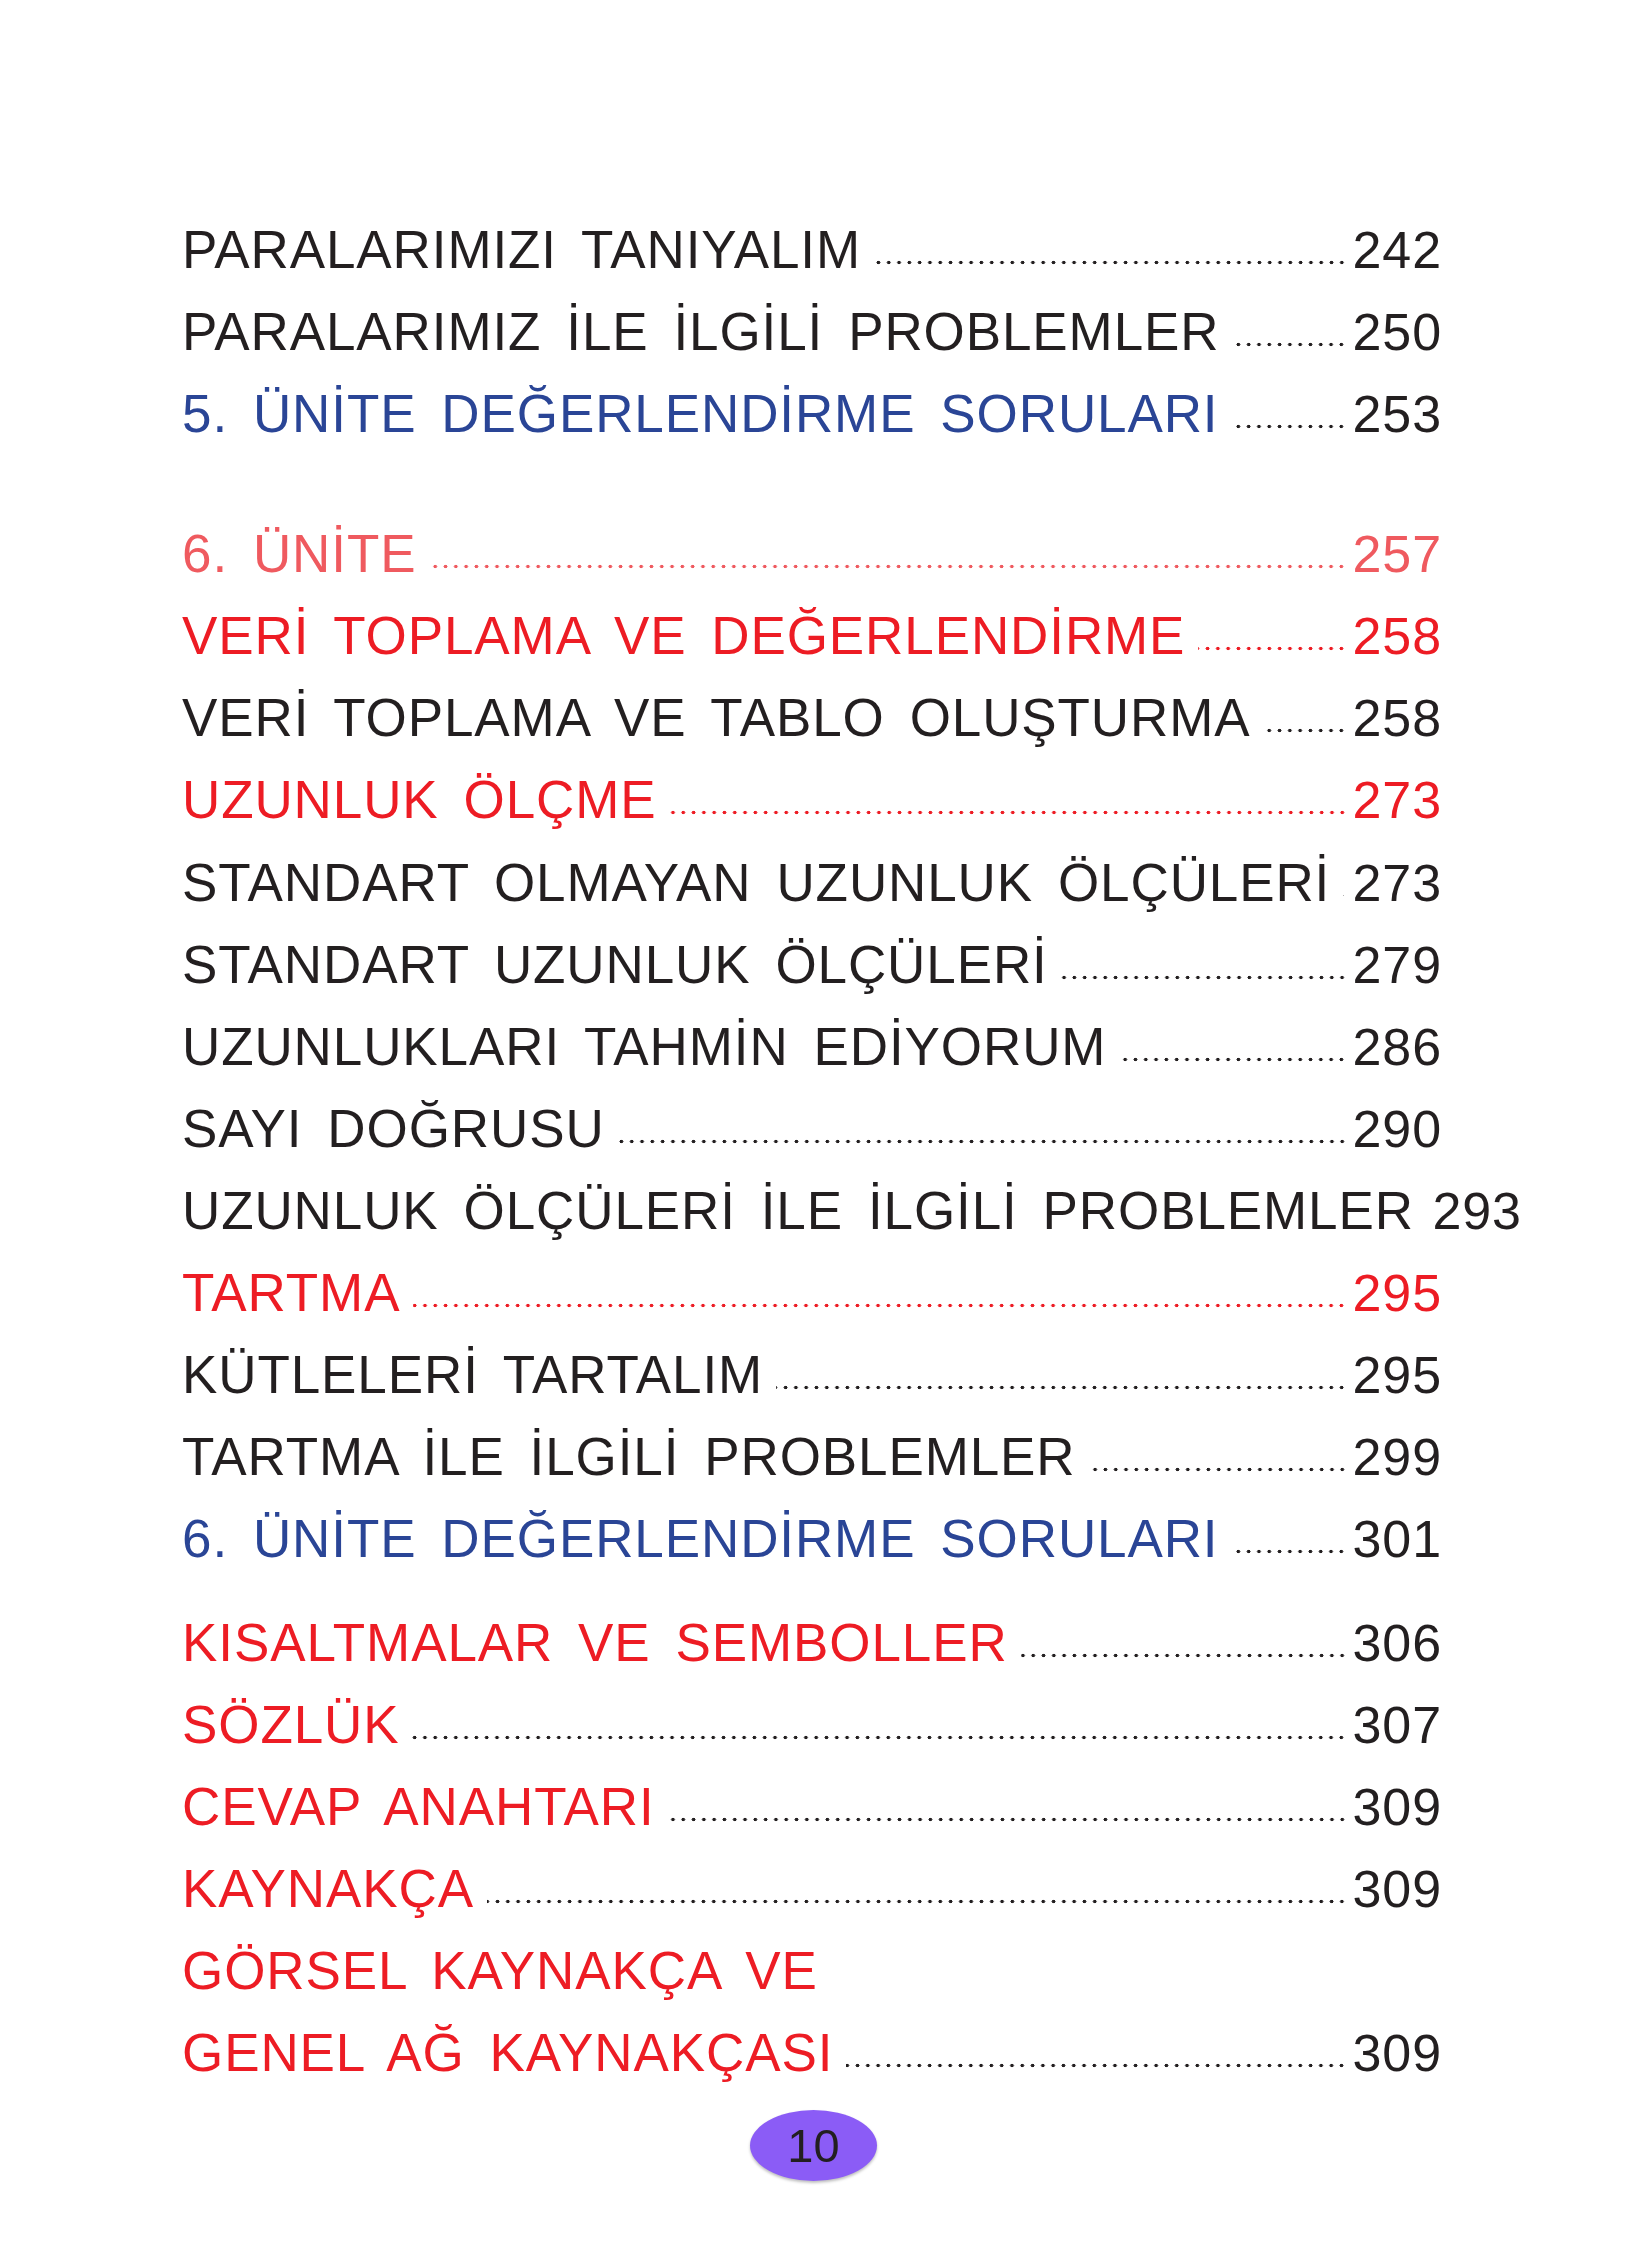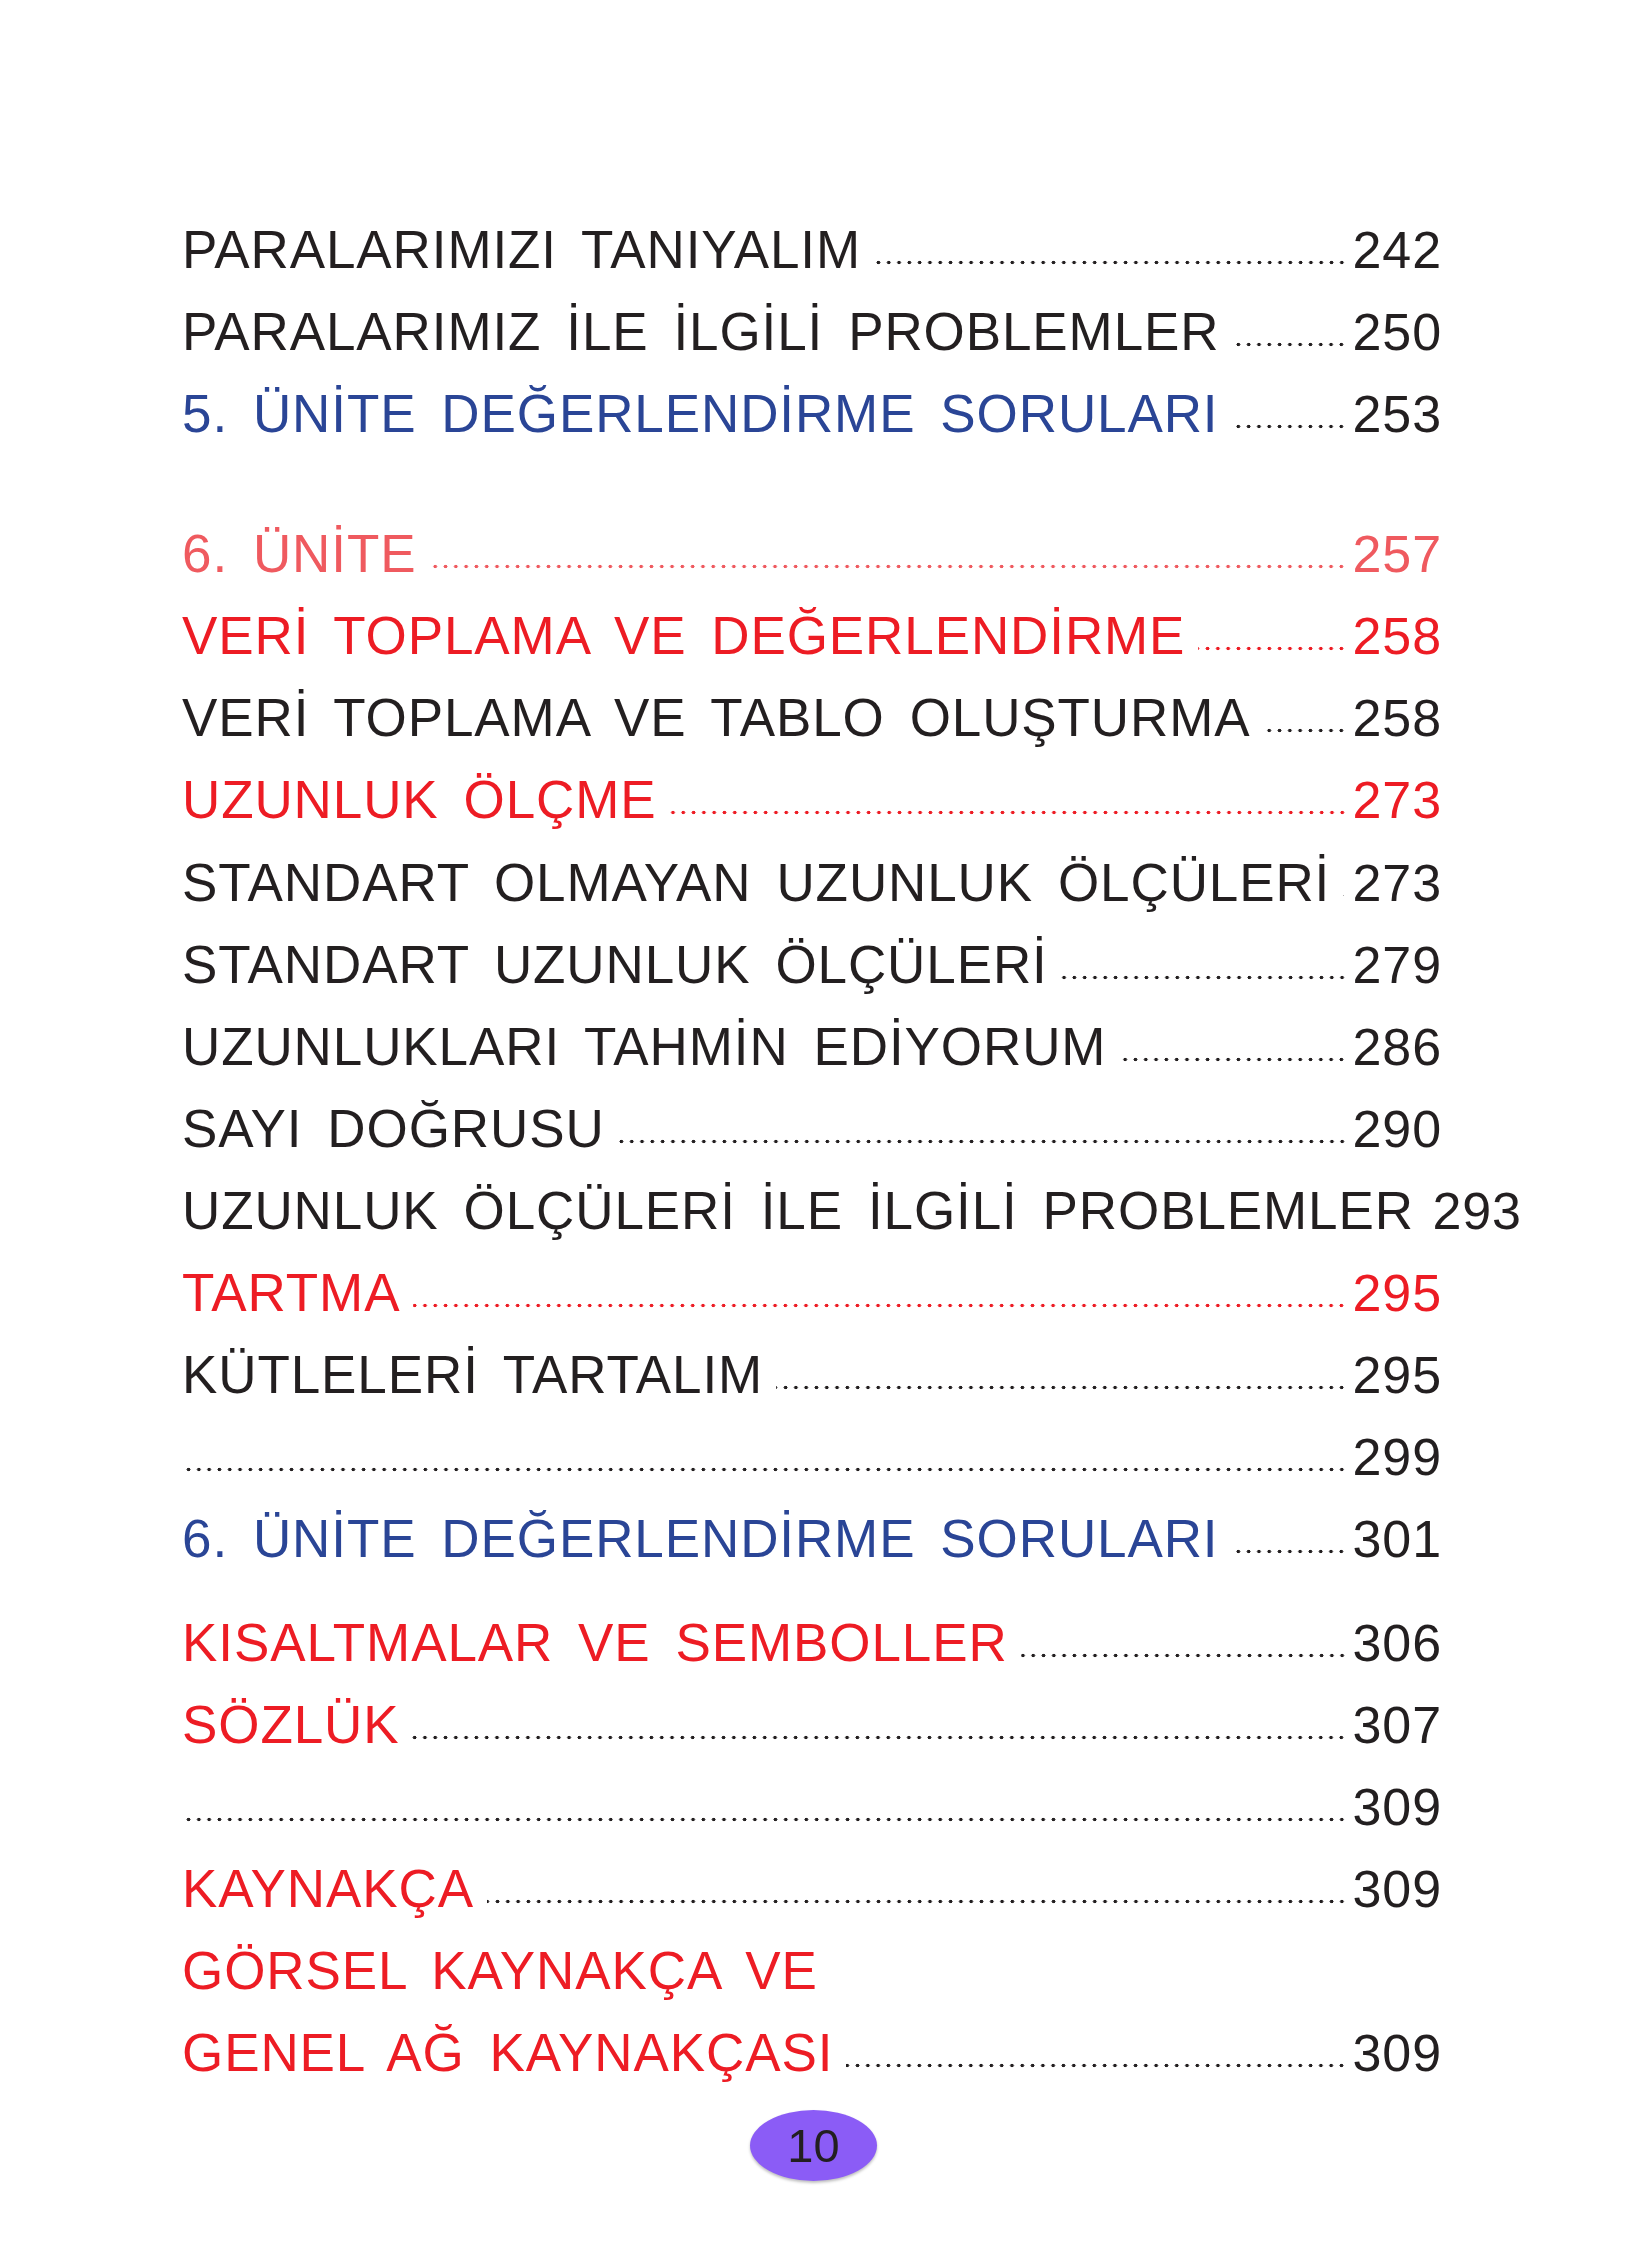--- a/index.html
+++ b/index.html
@@ -109,20 +109,21 @@
     <span class="page c-red">295</span>
   </div>
 
   <div class="row" style="top:1338px">
     <span class="title c-black">KÜTLELERİ TARTALIM</span>
     <span class="leader c-black"></span>
     <span class="page c-black">295</span>
   </div>
 
   <div class="row" style="top:1420px">
+    <span class="title c-black">TARTMA İLE İLGİLİ PROBLEMLER</span>
     <span class="leader c-black"></span>
     <span class="page c-black">299</span>
   </div>
 
   <div class="row" style="top:1502px">
     <span class="title c-blue bold">6. ÜNİTE DEĞERLENDİRME SORULARI</span>
     <span class="leader c-black"></span>
     <span class="page c-black">301</span>
   </div>
 
@@ -132,20 +133,21 @@
     <span class="page c-black">306</span>
   </div>
 
   <div class="row" style="top:1688px">
     <span class="title c-red bold">SÖZLÜK</span>
     <span class="leader c-black"></span>
     <span class="page c-black">307</span>
   </div>
 
   <div class="row" style="top:1770px">
+    <span class="title c-red bold">CEVAP ANAHTARI</span>
     <span class="leader c-black"></span>
     <span class="page c-black">309</span>
   </div>
 
   <div class="row" style="top:1852px">
     <span class="title c-red bold">KAYNAKÇA</span>
     <span class="leader c-black"></span>
     <span class="page c-black">309</span>
   </div>
 

